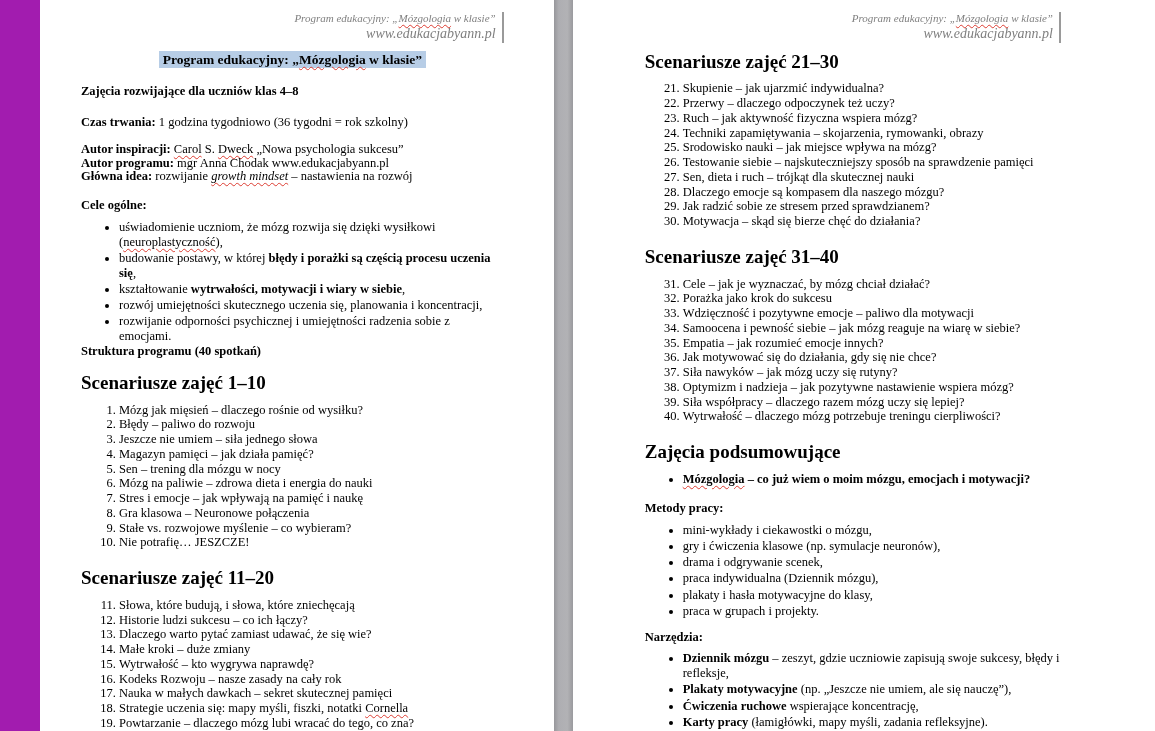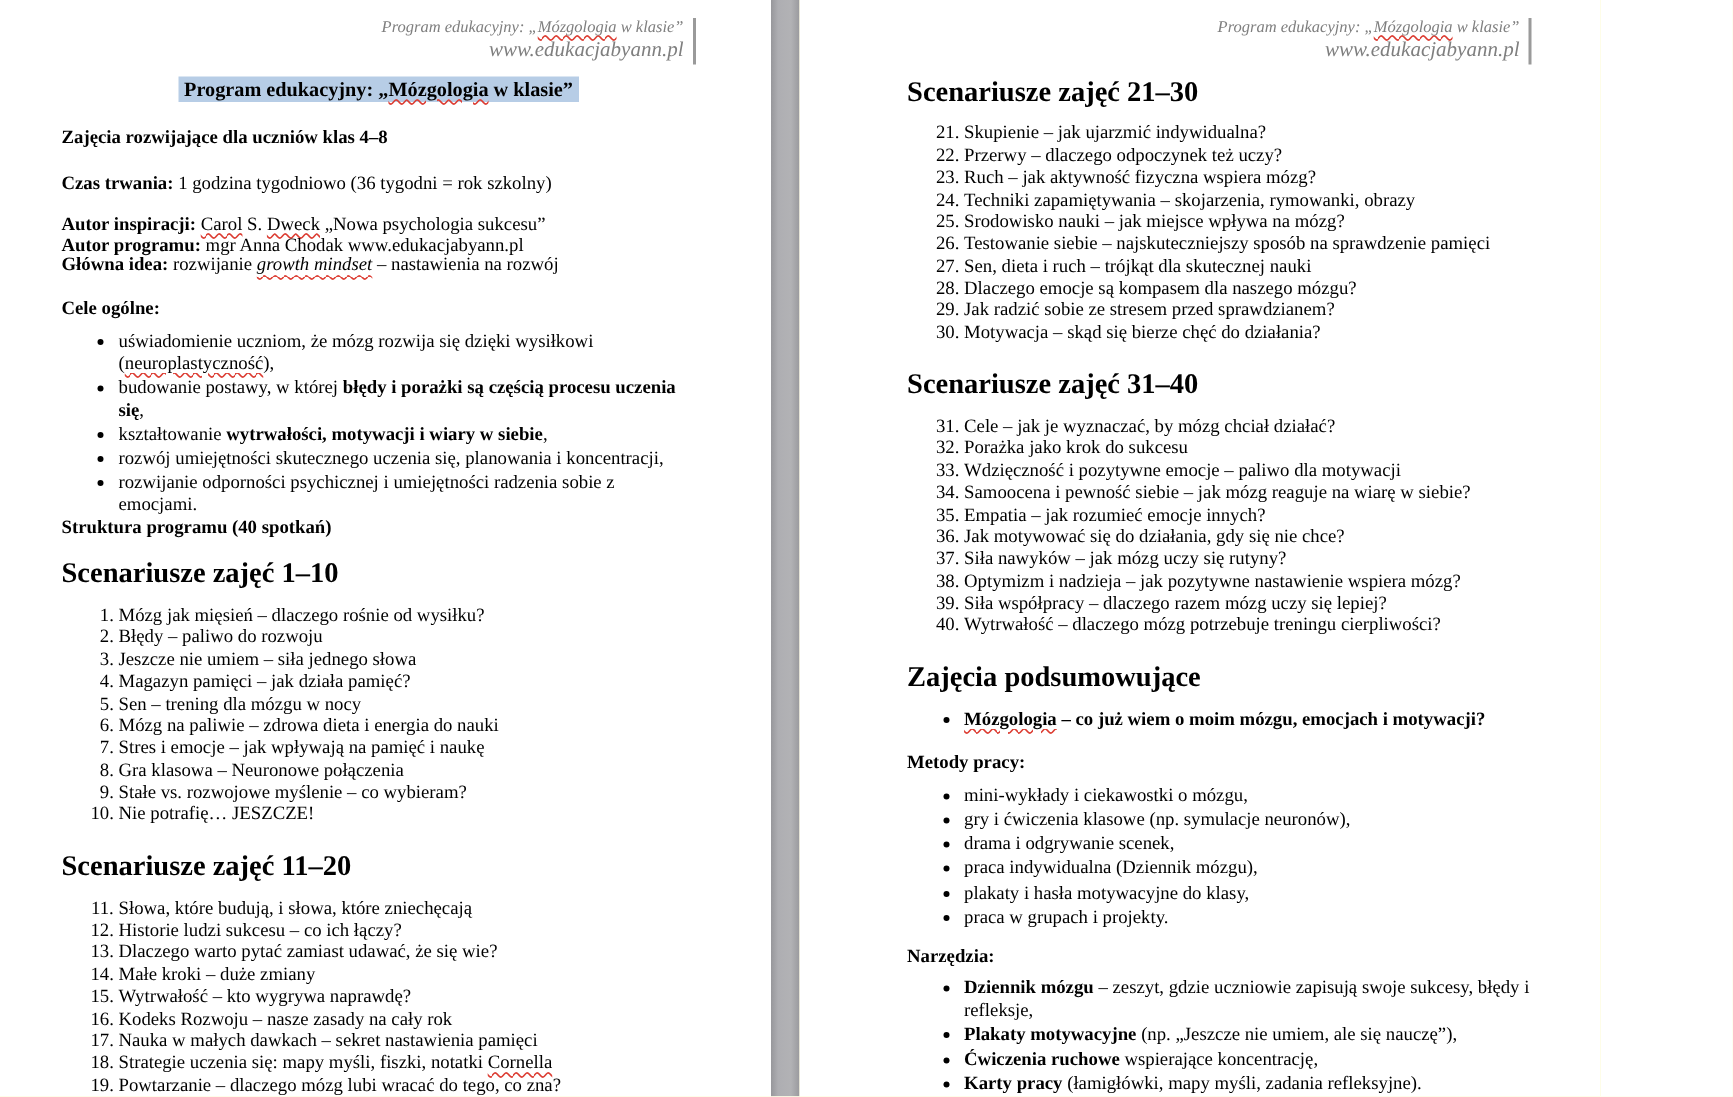--- a/index.html
+++ b/index.html
@@ -1,17 +1,17 @@
 <!DOCTYPE html>
 <html><head>
 <meta charset="utf-8">
 <style>
   html,body{margin:0;padding:0;background:#fff;}
-  .canvas{width:1067px;height:731px;display:flex;overflow:hidden;background:#fef9c3;
-          font-family:"Liberation Serif", serif;color:#000;}
+  .canvas{width:1067px;height:731px;display:flex;overflow:hidden;background:#a21caf;
+          font-family:"Liberation Serif", serif;color:#000;padding-left:40px;}
   .page{background:#fff;box-sizing:border-box;font-size:12.5px;line-height:1.18;}
   .page-left{width:557px;padding:12px 50px 0 41px;}
   .page-right{width:577px;padding:12px 46px 0 72px;}
   .divider{width:21px;height:731px;
            background:linear-gradient(90deg,#97979b 0,#aeaeb2 25%,#b2b2b5 70%,#9a9a9e 100%);}
   p{margin:0;}
   .b{font-weight:bold;}
   .i{font-style:italic;}
   .sq{text-decoration-line:underline;text-decoration-style:wavy;
       text-decoration-color:#dc3c32;text-decoration-thickness:1px;text-underline-offset:2px;}
@@ -92,21 +92,21 @@
       </ol>
 
     <h2 class="gap-lg">Scenariusze zajęć 11–20</h2>
     <ol class="num-list" start="11">
         <li>Słowa, które budują, i słowa, które zniechęcają</li>
         <li>Historie ludzi sukcesu – co ich łączy?</li>
         <li>Dlaczego warto pytać zamiast udawać, że się wie?</li>
         <li>Małe kroki – duże zmiany</li>
         <li>Wytrwałość – kto wygrywa naprawdę?</li>
         <li>Kodeks Rozwoju – nasze zasady na cały rok</li>
-        <li>Nauka w małych dawkach – sekret nastawienia pamięci</li>
+        <li>Nauka w małych dawkach – sekret skutecznej pamięci</li>
         <li><span>Strategie uczenia się: mapy myśli, fiszki, notatki </span><span class="sq">Cornella</span></li>
         <li>Powtarzanie – dlaczego mózg lubi wracać do tego, co zna?</li>
         <li>Uczenie innych – dlaczego najlepiej zapamiętuję, gdy tłumaczę?</li>
       </ol>
   </div>
 
   <div class="divider"></div>
 
   <div class="page page-right">
     <div class="pg-header">

